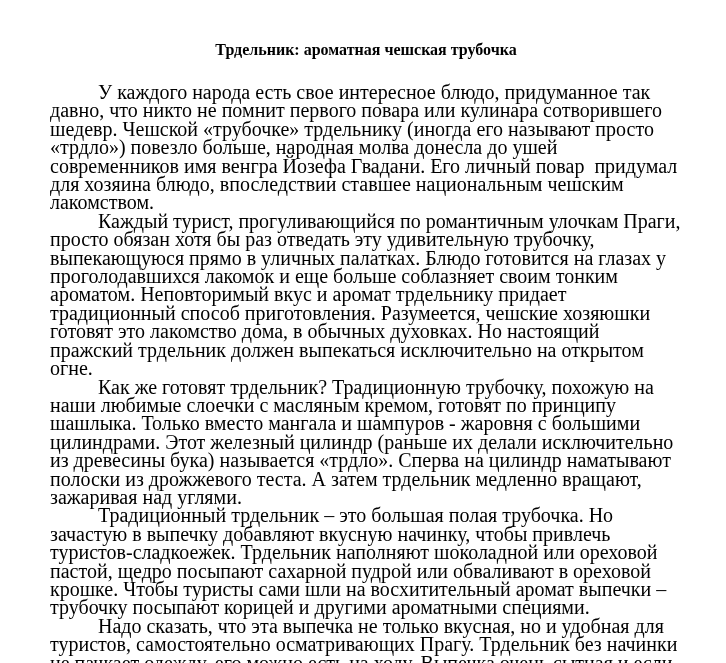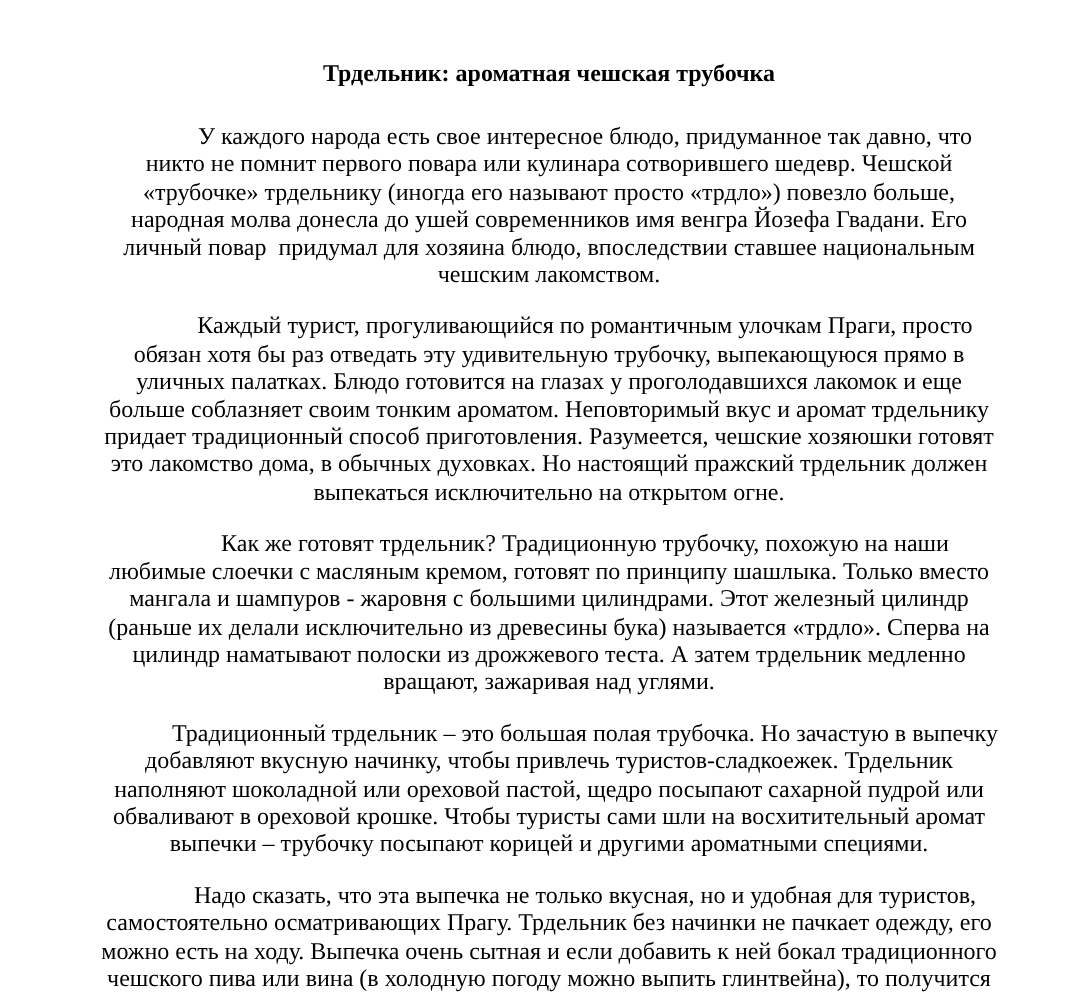--- a/index.html
+++ b/index.html
@@ -22,25 +22,25 @@
     background: #ffffff;
   }
   .doc-title {
     font-size: 16px;
     line-height: 18px;
     font-weight: bold;
     text-align: center;
     margin: 0 0 24px 0;
   }
   .para {
-    font-size: 16px;
+    font-size: 20px;
     line-height: 18.4px;
-    text-align: center;
+    text-align: left;
     text-indent: 48px;
-    margin: 16px;
+    margin: 0;
     white-space: pre-wrap;
   }
 </style>
 </head>
 <body>
 
 <div class="page">
   <h1 class="doc-title">Трдельник: ароматная чешская трубочка</h1>
 
   <p class="para">У каждого народа есть свое интересное блюдо, придуманное так давно, что никто не помнит первого повара или кулинара сотворившего шедевр. Чешской «трубочке» трдельнику (иногда его называют просто «трдло») повезло больше, народная молва донесла до ушей современников имя венгра Йозефа Гвадани. Его личный повар  придумал для хозяина блюдо, впоследствии ставшее национальным чешским лакомством.</p>

